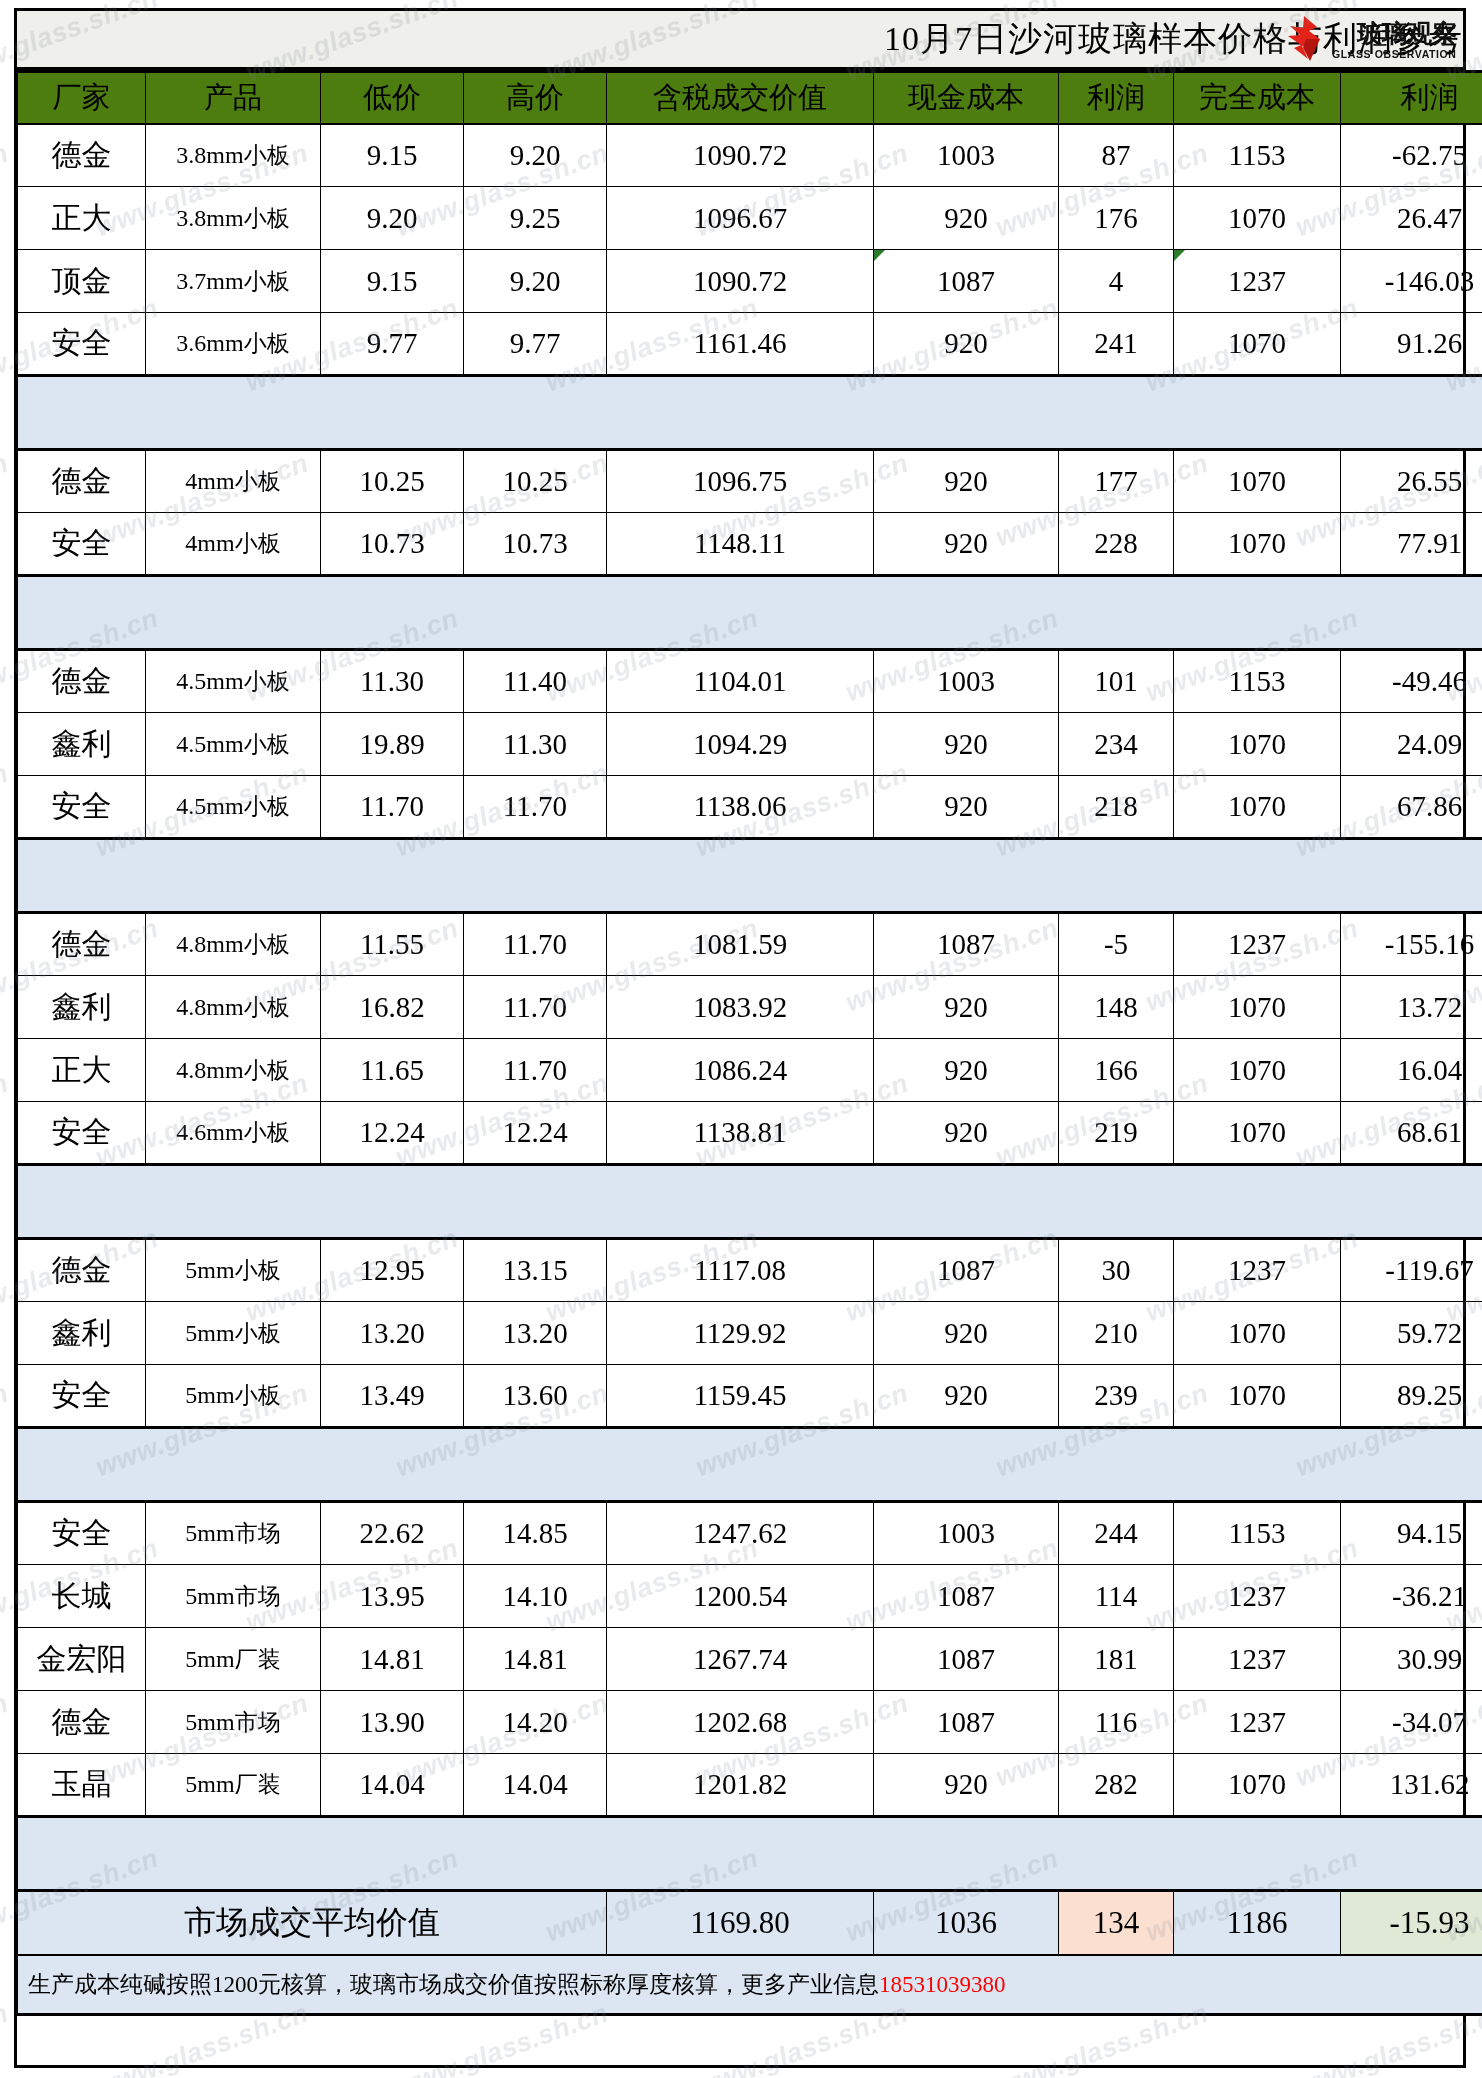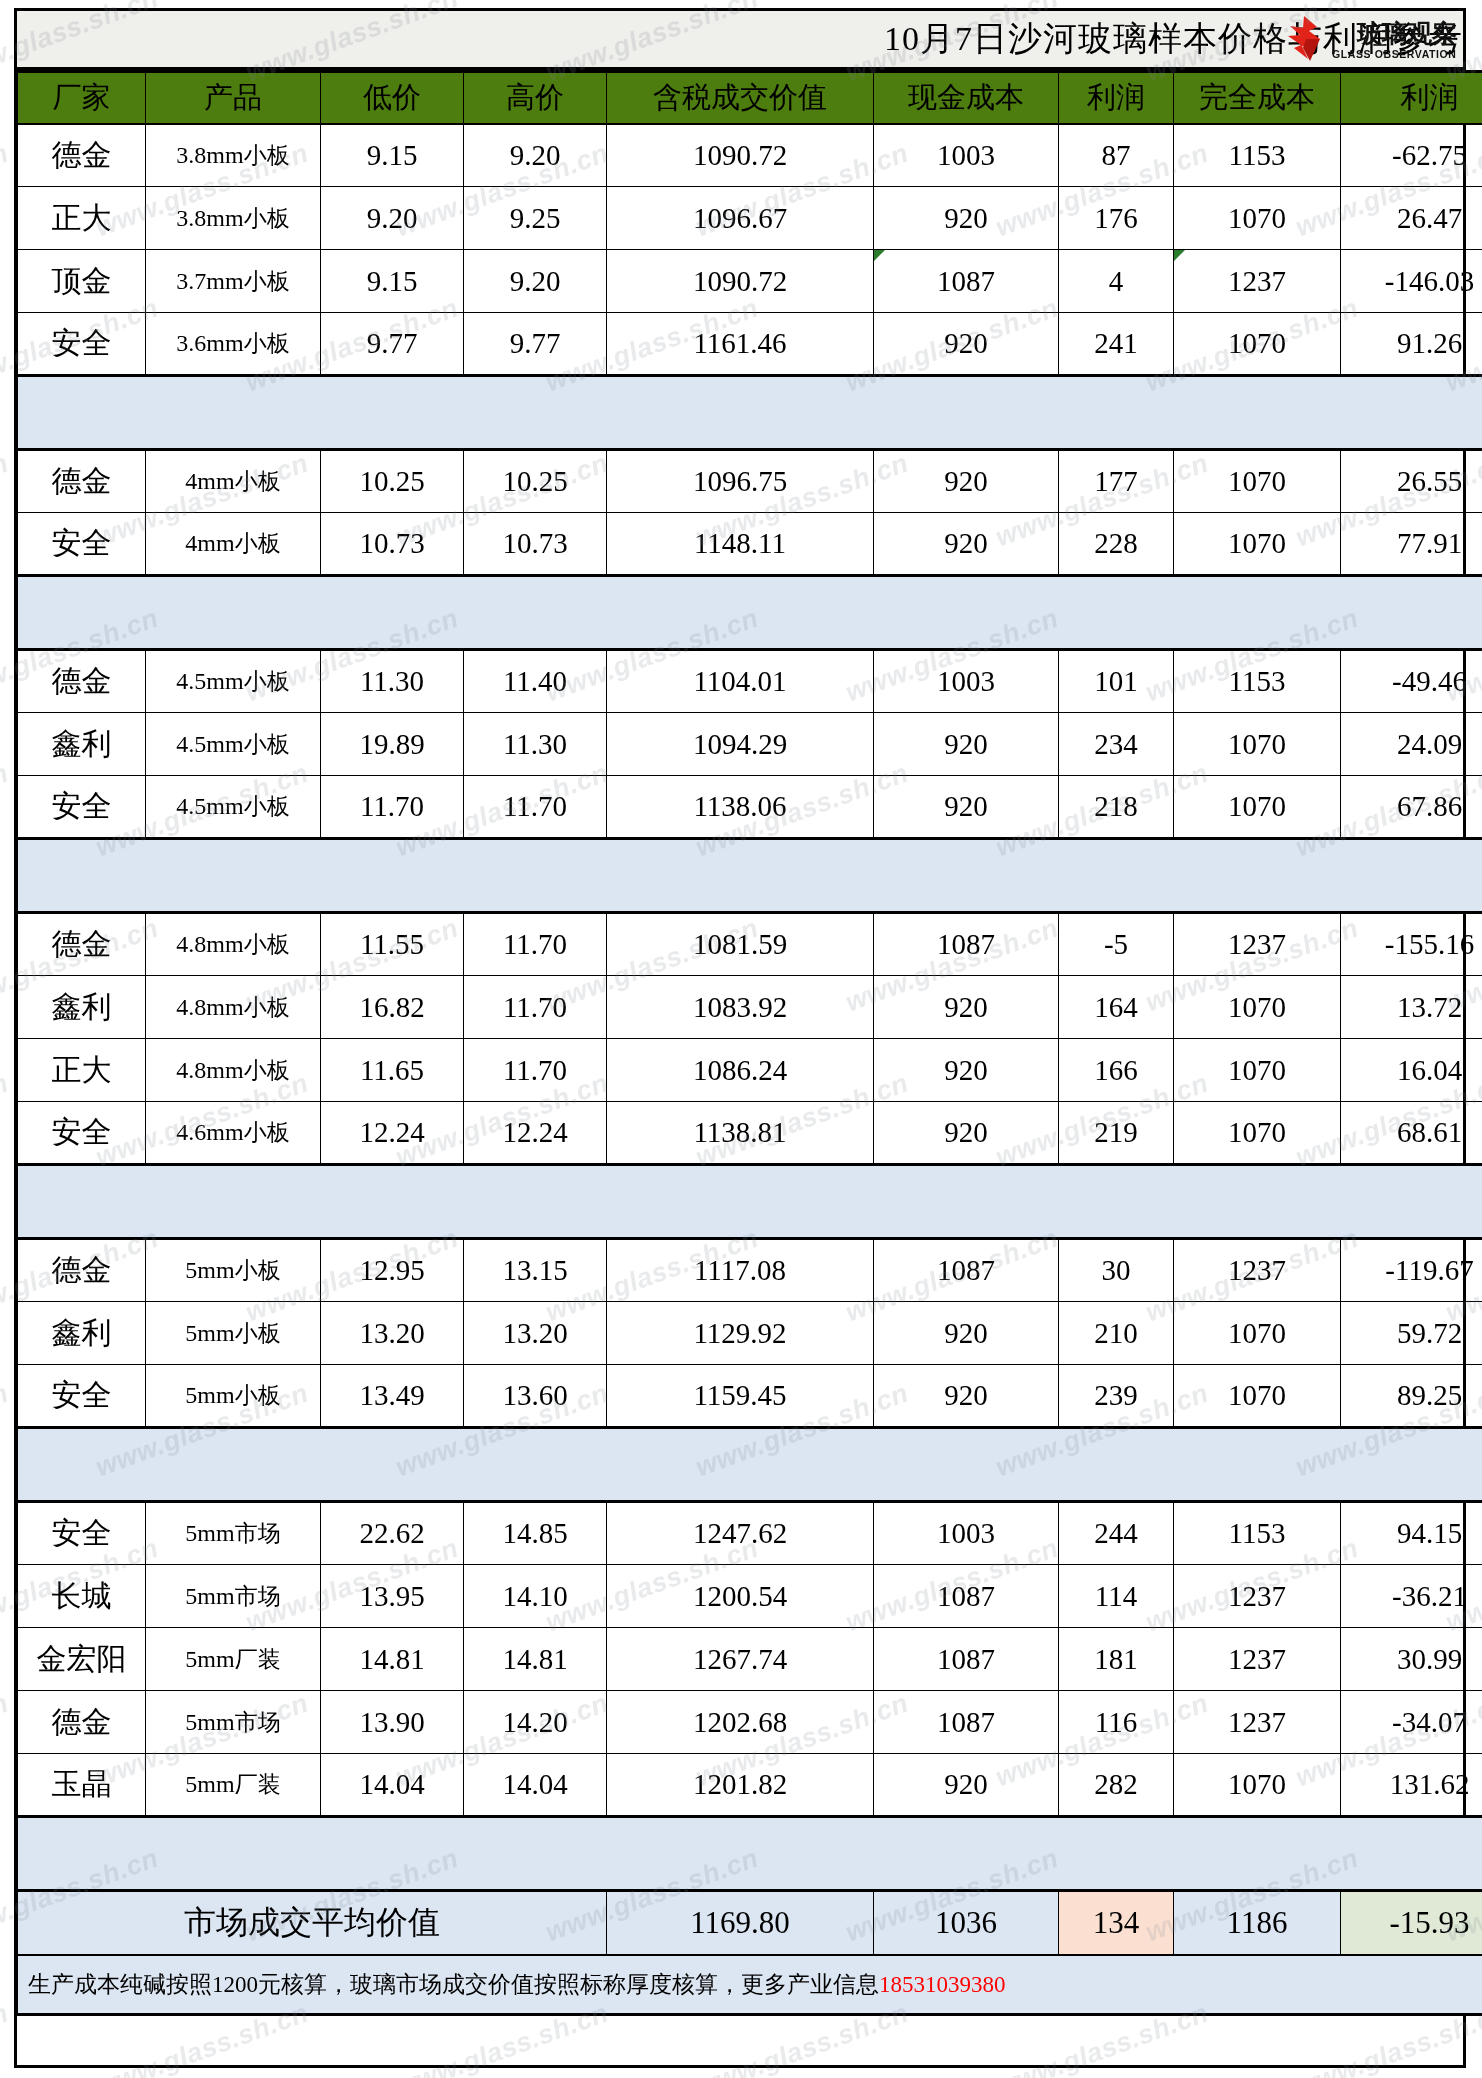--- a/index.html
+++ b/index.html
@@ -456,21 +456,21 @@
         </tr>
         <tr class="data">
           <td class="maker">鑫利</td>
           <td class="prod">4.8mm<span class="mm">小板</span></td>
           <td class="num">16.82</td>
           <td class="num">11.70</td>
           <td class="num">1083.92</td>
           <td class="num">
             <span class="cellwrap">920</span>
           </td>
-          <td class="num pink">164</td>
+          <td class="num pink">148</td>
           <td class="num">
             <span class="cellwrap">1070</span>
           </td>
           <td class="num pink">13.72</td>
         </tr>
         <tr class="data">
           <td class="maker">正大</td>
           <td class="prod">4.8mm<span class="mm">小板</span></td>
           <td class="num">11.65</td>
           <td class="num">11.70</td>

